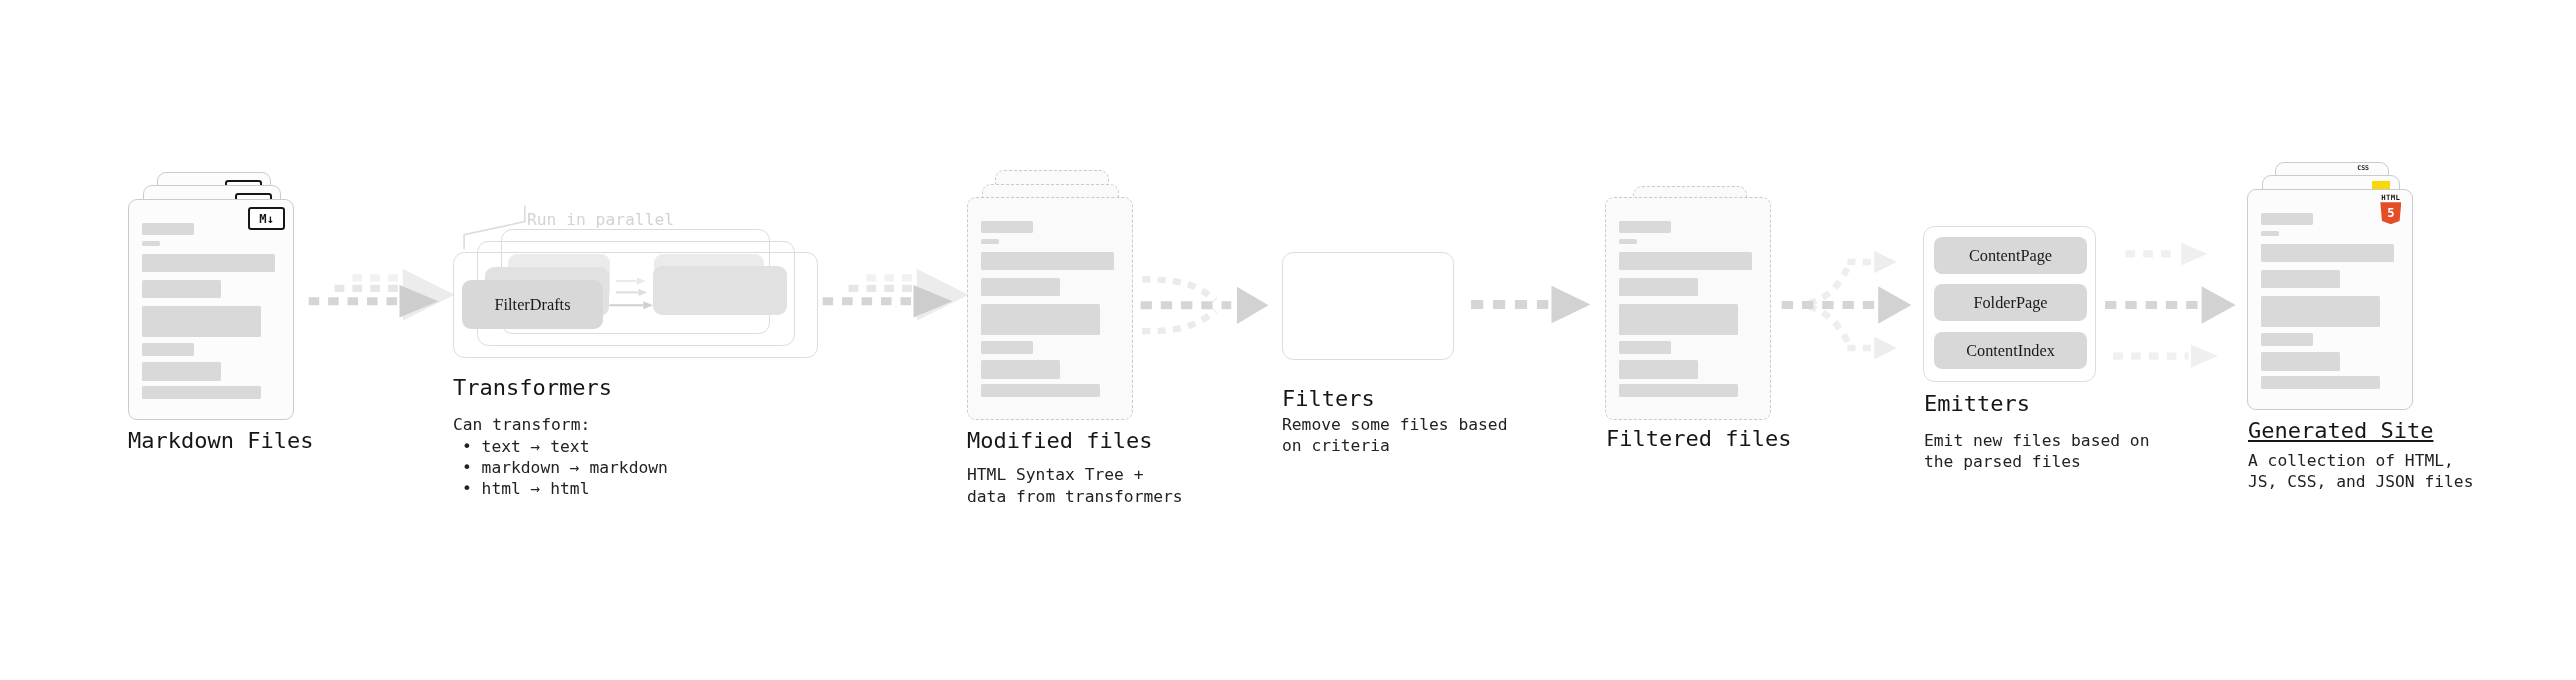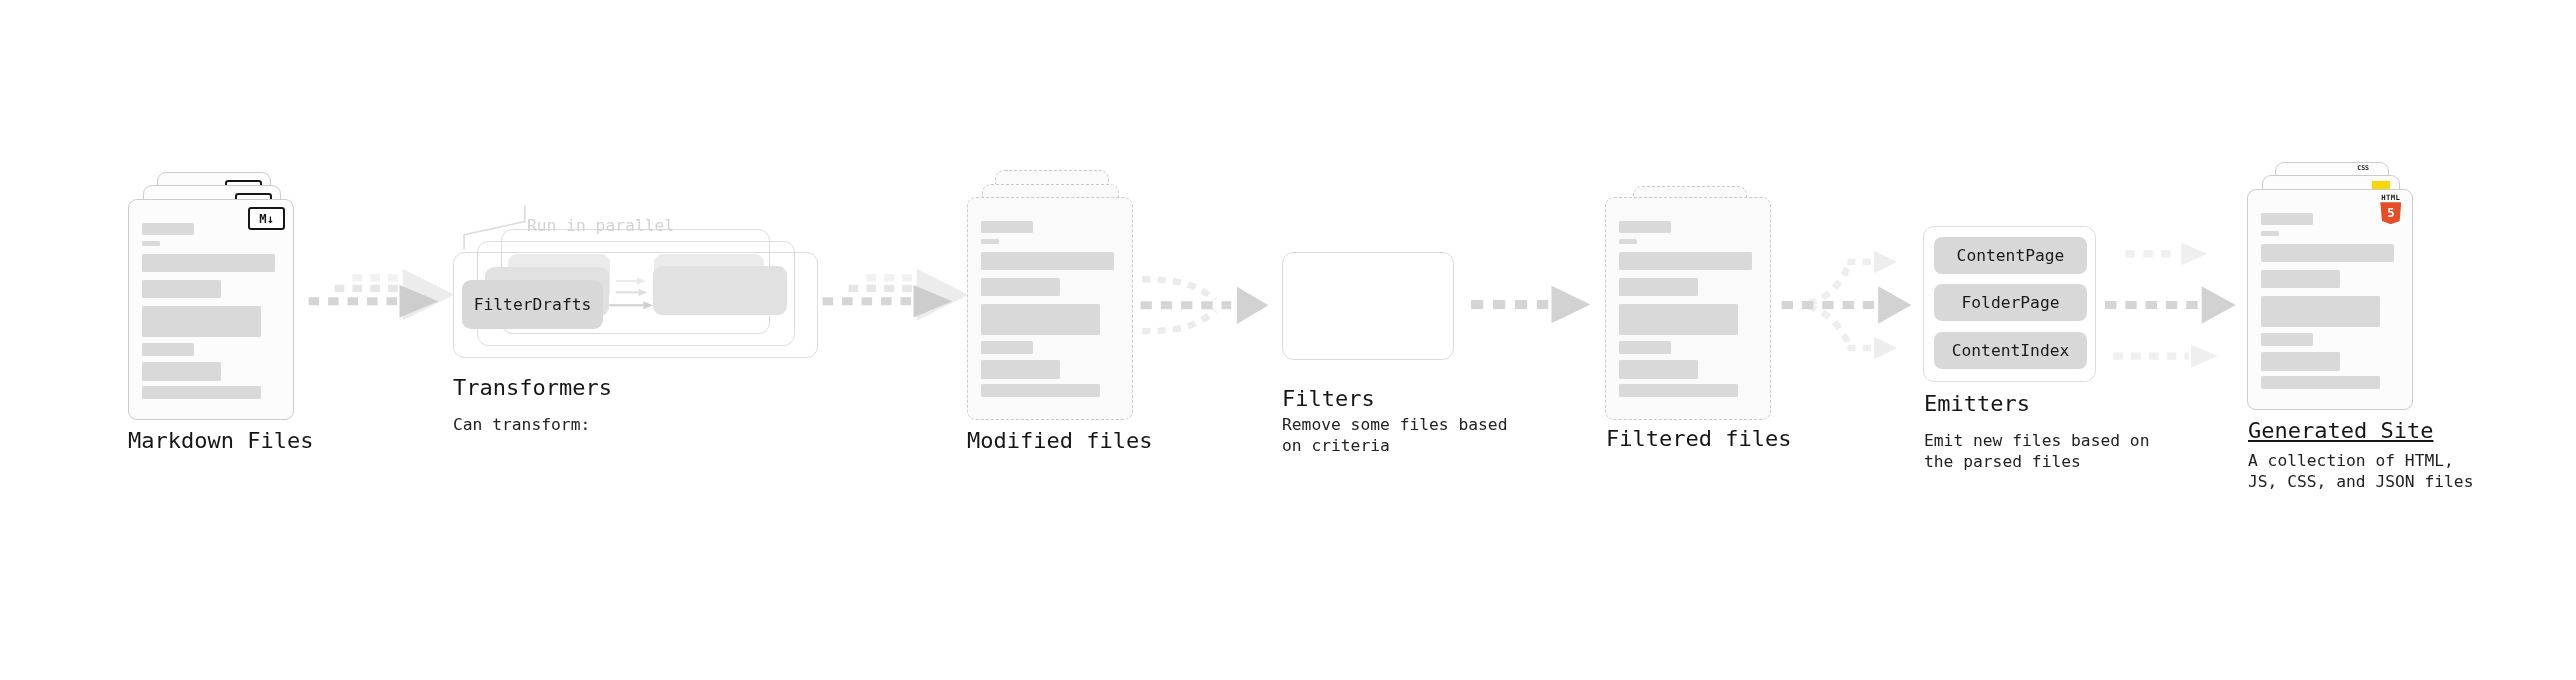--- a/index.html
+++ b/index.html
@@ -26,21 +26,21 @@
   .html5badge{position:absolute;top:4.1px;right:9px;width:24.4px;text-align:center;}
   .html5badge .htmlword{font-size:7.3px;font-weight:bold;color:#161616;letter-spacing:0.4px;display:block;line-height:7.3px;}
   .html5badge .shield{
     width:21px;height:22px;margin:0.8px auto 0;background:#e44d26;color:#ffffff;
     clip-path:polygon(0 0,100% 0,92% 86%,50% 100%,8% 86%);
     font-size:12.2px;font-weight:bold;display:flex;align-items:center;justify-content:center;
   }
   
   .container-outline{position:absolute;border:1.6px solid #dcdcdc;border-radius:11.4px;box-sizing:border-box;background:transparent;}
   .graybox{position:absolute;background:#d8d8d8;border-radius:9px;display:flex;align-items:center;justify-content:center;
-    font-size:16.3px;color:#1a1a1a;white-space:nowrap;}
+    font-size:16.3px;color:#1a1a1a;white-space:nowrap;font-family:Liberation Serif, serif;}
   .graybox.l2{background:#e1e1e1;}
   .graybox.l3{background:#ebebeb;}
   
   .heading{position:absolute;font-size:22px;font-weight:500;color:#161616;white-space:nowrap;line-height:26px;}
   .subtext{position:absolute;font-size:16.3px;color:#222222;line-height:21px;white-space:nowrap;}
   .annotation{position:absolute;font-size:16.3px;color:#d3d3d3;white-space:nowrap;}
   .bullet::before{content:"• ";}
   svg{position:absolute;overflow:visible;}
 </style>
 </head>
@@ -93,24 +93,29 @@
       <polygon points="38,5.5 38,14.5 49,10" fill="#e9e9e9"></polygon>
     <line x1="12" y1="24" x2="40" y2="24" stroke="#dedede" stroke-width="2.5"></line>
       <polygon points="40,19.5 40,28.5 51,24" fill="#dedede"></polygon>
     <line x1="4" y1="40" x2="46" y2="40" stroke="#cfcfcf" stroke-width="2.5"></line>
       <polygon points="46,35 46,45 58,40" fill="#cfcfcf"></polygon>
   </svg>
 
   <svg style="left:456px;top:202px;" width="81" height="49" viewBox="0 0 100 60">
     <polyline points="85,4 85,24 10,40 10,58" fill="none" stroke="#dcdcdc" stroke-width="2"></polyline>
   </svg>
-  <div class="annotation" style="left:527px;top:216px;text-align:center;">Run in parallel</div>
+  <div class="annotation" style="left:527px;top:210px;text-align:center;">Run in parallel</div>
 
   <div class="heading" style="left:453px;top:375px;">Transformers</div>
   <div class="subtext" style="left:453px;top:414px;">Can transform:</div>
+  <div class="subtext" style="left:462px;top:436px;">
+    <div class="bullet">text → text</div>
+    <div class="bullet">markdown → markdown</div>
+    <div class="bullet">html → html</div>
+  </div>
 
   <svg style="left:819px;top:264px;" width="163" height="73" viewBox="0 0 200 90">
     <line x1="58" y1="17" x2="122" y2="17" stroke="#f1f1f1" stroke-width="9" stroke-dasharray="12 10"></line>
     <line x1="36" y1="30" x2="124" y2="30" stroke="#e6e6e6" stroke-width="9" stroke-dasharray="12 10"></line>
     <polygon points="120,6 120,70 184,38" fill="#ececec"></polygon>
     <line x1="4" y1="46" x2="120" y2="46" stroke="#d5d5d5" stroke-width="10" stroke-dasharray="13 11"></line>
     <polygon points="116,26 116,66 164,46" fill="#cdcdcd"></polygon>
   </svg>
 
   <div class="card dashed" style="left:995px;top:170px;width:114px;"></div>
@@ -121,20 +126,24 @@
         <div class="bar" style="left: 13px; top: 41px; width: 18px; height: 4.9px;"></div>
         <div class="bar" style="left: 13px; top: 54px; width: 133px; height: 18px;"></div>
         <div class="bar" style="left: 13px; top: 80px; width: 79px; height: 18px;"></div>
         <div class="bar" style="left: 13px; top: 106px; width: 119px; height: 31px;"></div>
         <div class="bar" style="left: 13px; top: 143px; width: 52px; height: 13px;"></div>
         <div class="bar" style="left: 13px; top: 162px; width: 79px; height: 18.7px;"></div>
         <div class="bar" style="left: 13px; top: 186px; width: 119px; height: 13px;"></div>
       </div>
   </div>
   <div class="heading" style="left:967px;top:428px;">Modified files</div>
+  <div class="subtext" style="left:967px;top:464px;line-height:22px;">
+    <div>HTML Syntax Tree +</div>
+    <div>data from transformers</div>
+  </div>
 
   <svg style="left:1134px;top:268px;" width="154" height="81" viewBox="0 0 190 100">
     <path d="M 10 14 C 45 14 75 16 100 40" stroke="#ebebeb" stroke-width="8" stroke-dasharray="10 9" fill="none"></path>
     <path d="M 10 78 C 45 78 75 76 100 52" stroke="#ebebeb" stroke-width="8" stroke-dasharray="10 9" fill="none"></path>
     <line x1="8" y1="46" x2="120" y2="46" stroke="#d5d5d5" stroke-width="10" stroke-dasharray="14 11"></line>
     <polygon points="127,23 127,69 166,46" fill="#d2d2d2"></polygon>
   </svg>
 
   <div class="container-outline" style="left:1282px;top:252px;width:172px;height:108px;"></div>
   <div class="heading" style="left:1282px;top:386px;">Filters</div>

